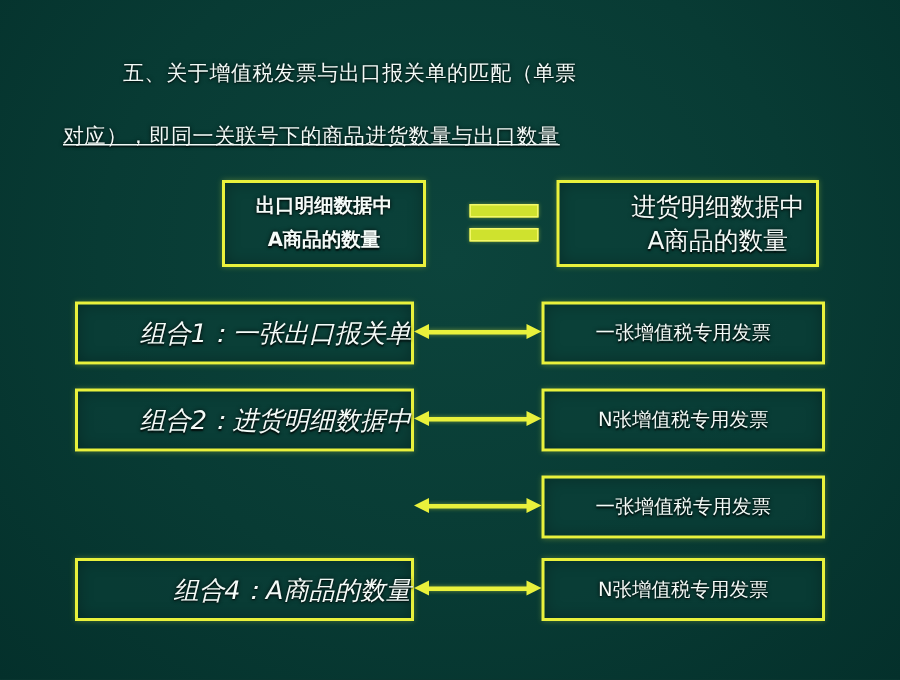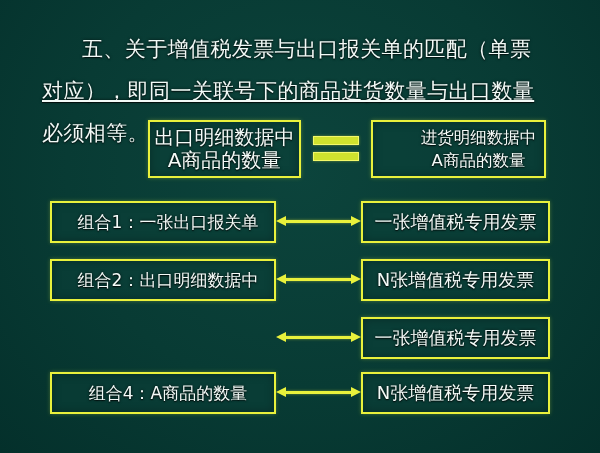--- a/index.html
+++ b/index.html
@@ -19,21 +19,21 @@
     background: radial-gradient(ellipse at 50% 38%, #0c443c 0%, #083b34 55%, #04302b 100%);
     color: #eef7f4;
     -webkit-font-smoothing: antialiased;
   }
   
   #heading {
     position: absolute;
     left: 42px;
     top: 28px;
     width: 520px;
-    font-size: 21px;
+    font-size: 14px;
     line-height: 42px;
     letter-spacing: 0.4px;
     color: #f2faf7;
     text-shadow: 0 0 3px rgba(0,0,0,.75), 0 1px 1px rgba(0,0,0,.6);
   }
   #heading .l1 { display: block; text-indent: 40px; }
   #heading .l2 { display: block; text-decoration: underline; }
   #heading .l3 { display: block; }
 
   
@@ -46,22 +46,22 @@
     display: flex;
     align-items: center;
     justify-content: center;
     text-align: center;
     color: #f4fbf8;
     text-shadow: 0 0 3px rgba(0,0,0,.85), 0 1px 1px rgba(0,0,0,.7);
   }
 
   
   #eq-left {
-    left: 148px; top: 120px; width: 153px; height: 58px;
-    font-size: 20px; line-height: 23px;
+    left: 148px; top: 120px; width: 136px; height: 58px;
+    font-size: 13px; line-height: 23px; font-weight: bold;
   }
   #eq-right {
     left: 371px; top: 120px; width: 175px; height: 58px;
     font-size: 16.5px; line-height: 23px; padding-left: 40px;
   }
   #equals-icon {
     position: absolute;
     left: 313px; top: 136px;
     width: 46px; height: 26px;
   }
@@ -73,27 +73,28 @@
     box-sizing: border-box;
     box-shadow: 0 0 3px rgba(220,235,60,.45);
   }
   #equals-icon .bar.top { top: 0; }
   #equals-icon .bar.bottom { top: 16px; }
 
   
   .combo-row { position: absolute; left: 0; width: 600px; height: 42px; }
   .combo-row .left-box {
     left: 50px; top: 0; width: 226px; height: 42px;
-    justify-content: center;
+    justify-content: flex-end;
     padding-left: 10px;
     font-size: 17px;
+    font-style: italic;
   }
   .combo-row .right-box {
     left: 361px; top: 0; width: 189px; height: 42px;
-    font-size: 18px;
+    font-size: 13px;
   }
   .combo-row .arrow {
     position: absolute;
     left: 276px; top: 15px;
     width: 85px; height: 12px;
   }
   .combo-row .arrow .shaft {
     position: absolute;
     left: 9px; top: 4px;
     width: 67px; height: 3px;
@@ -121,21 +122,20 @@
   #combo-row-4 { top: 372px; }
 </style>
 </head>
 <body>
 
 <div id="slide">
 
   <div id="heading">
     <span class="l1">五、关于增值税发票与出口报关单的匹配（单票</span>
     <span class="l2">对应），即同一关联号下的商品进货数量与出口数量</span>
-    <span class="l3">必须相等。</span>
   </div>
 
   <div class="ybox" id="eq-left">
     <div>
       <div>出口明细数据中</div>
       <div>A商品的数量</div>
     </div>
   </div>
 
   <div id="equals-icon">
@@ -159,21 +159,21 @@
       <span class="shaft"></span>
       <span class="head right"></span>
     </div>
     <div class="ybox right-box">
       <span>一张增值税专用发票</span>
     </div>
   </div>
 
   <div class="combo-row" id="combo-row-2">
     <div class="ybox left-box">
-      <span>组合2：出口明细数据中</span>
+      <span>组合2：进货明细数据中</span>
     </div>
     <div class="arrow">
       <span class="head left"></span>
       <span class="shaft"></span>
       <span class="head right"></span>
     </div>
     <div class="ybox right-box">
       <span>N张增值税专用发票</span>
     </div>
   </div>

